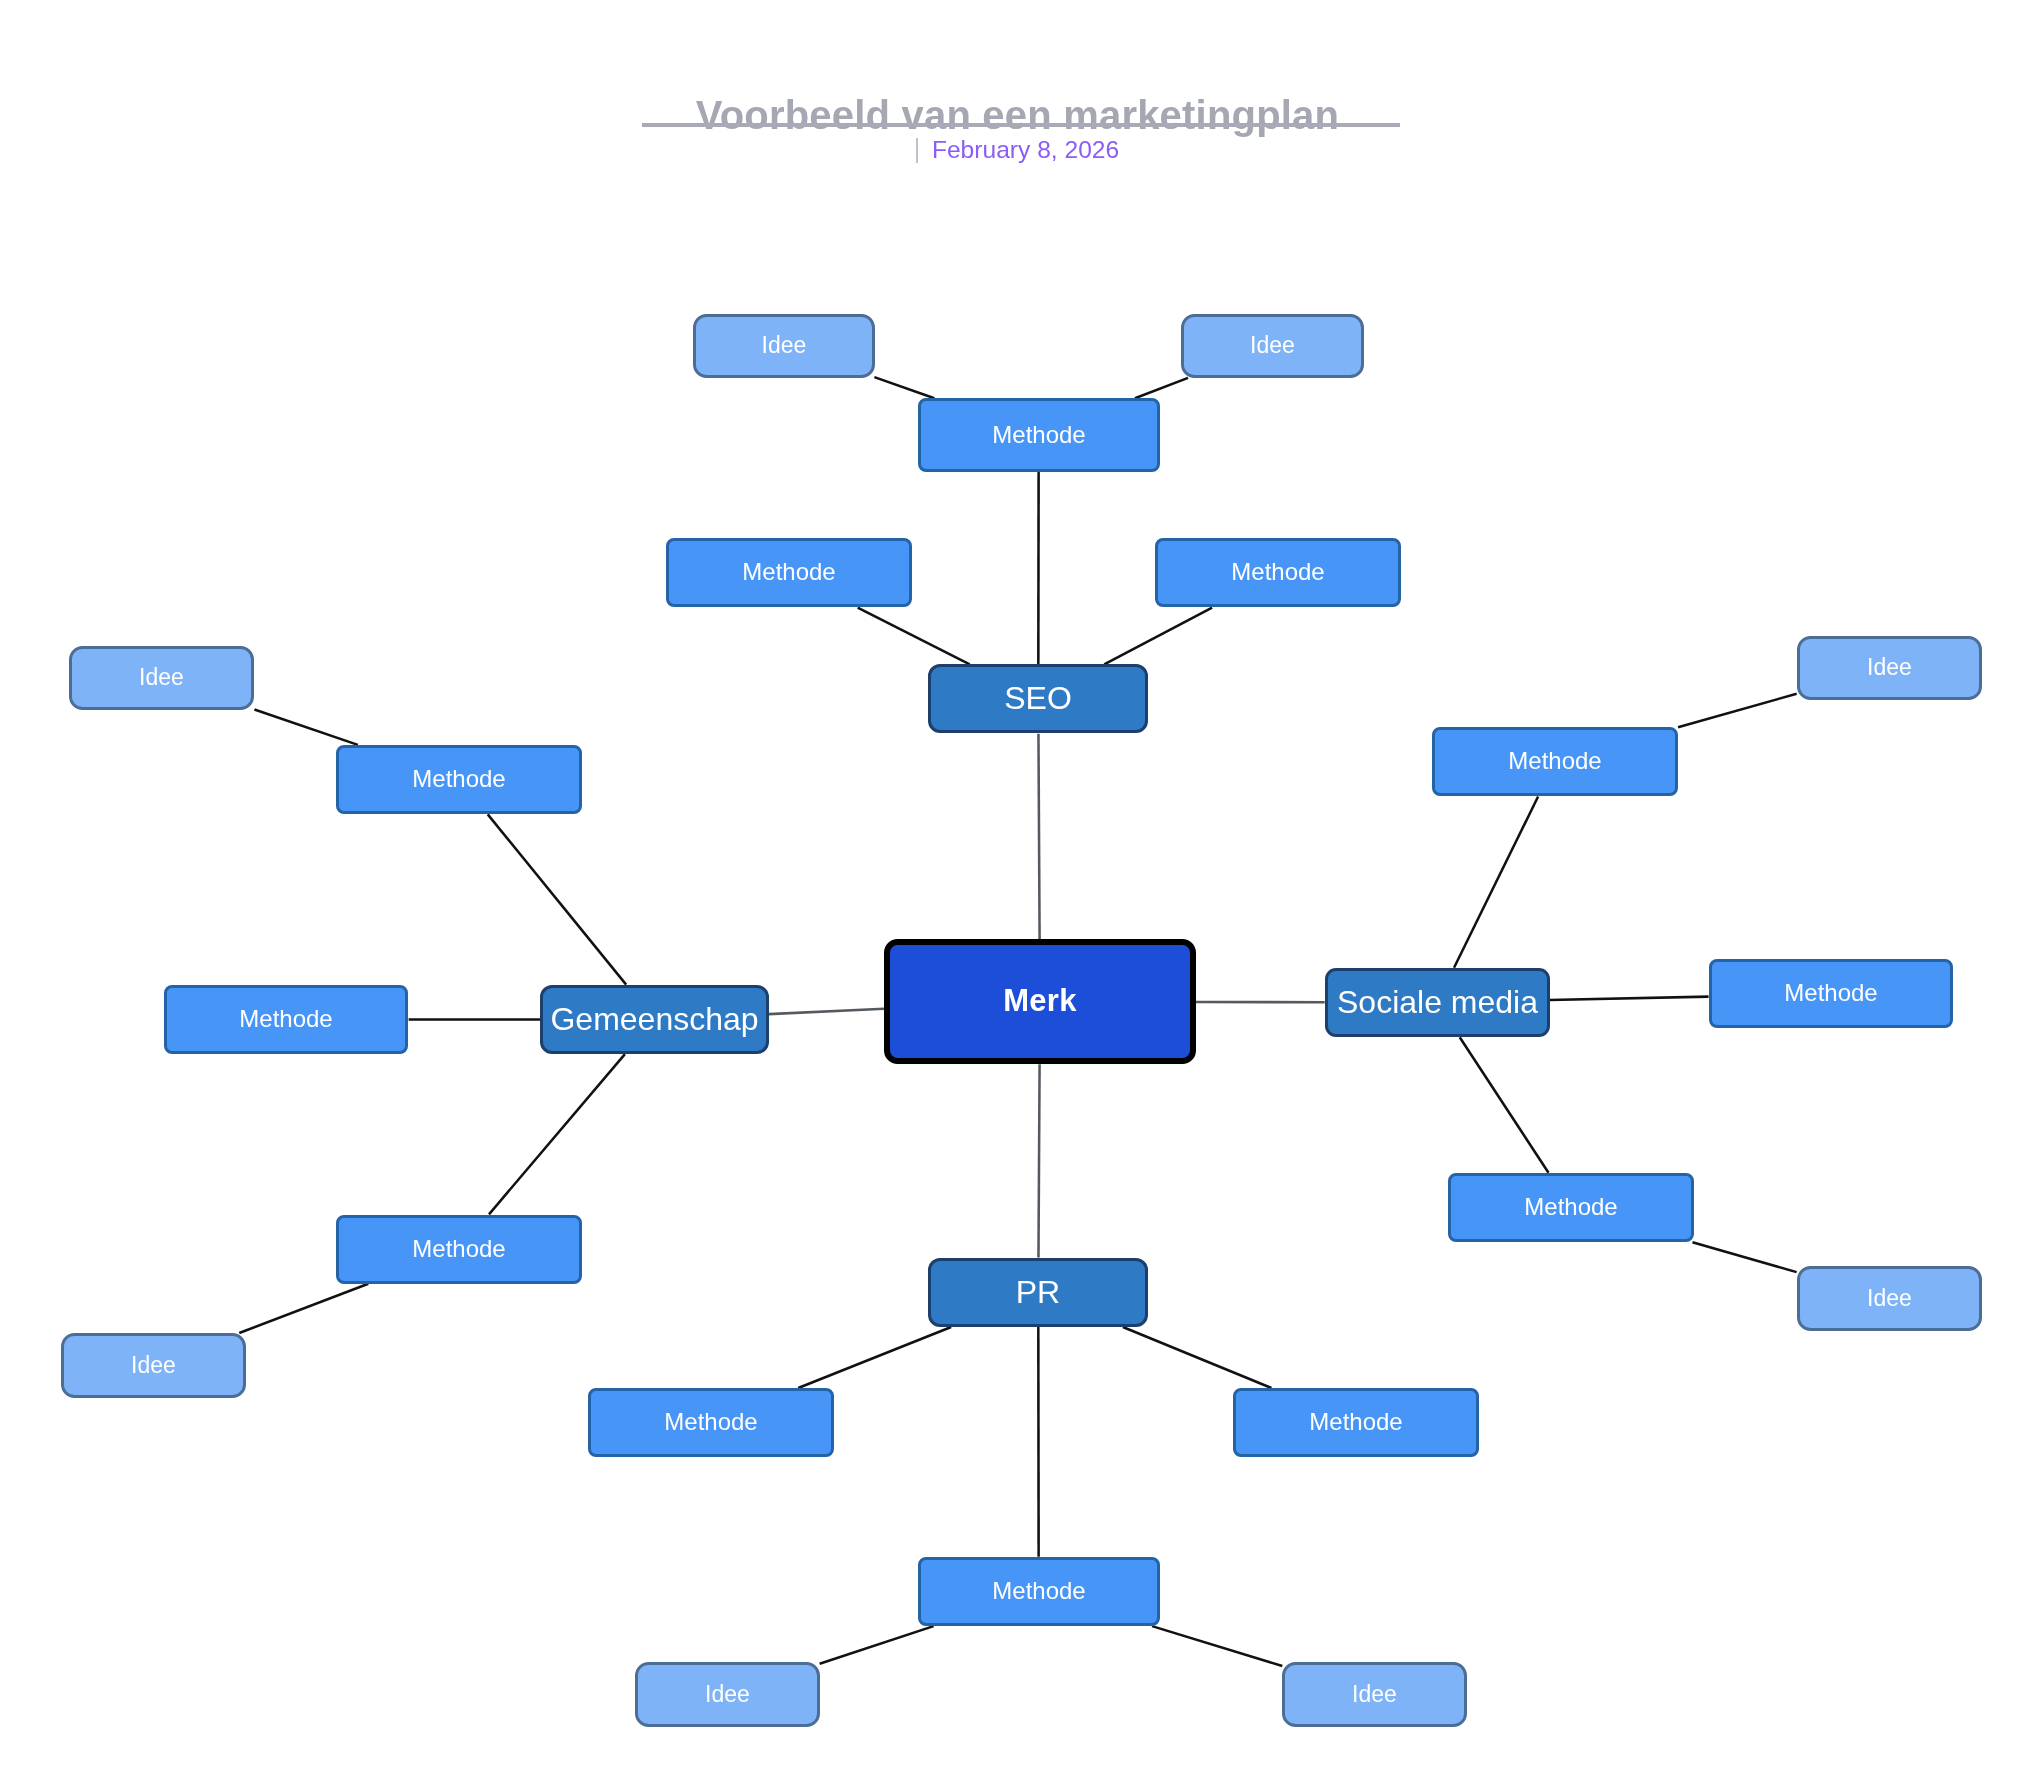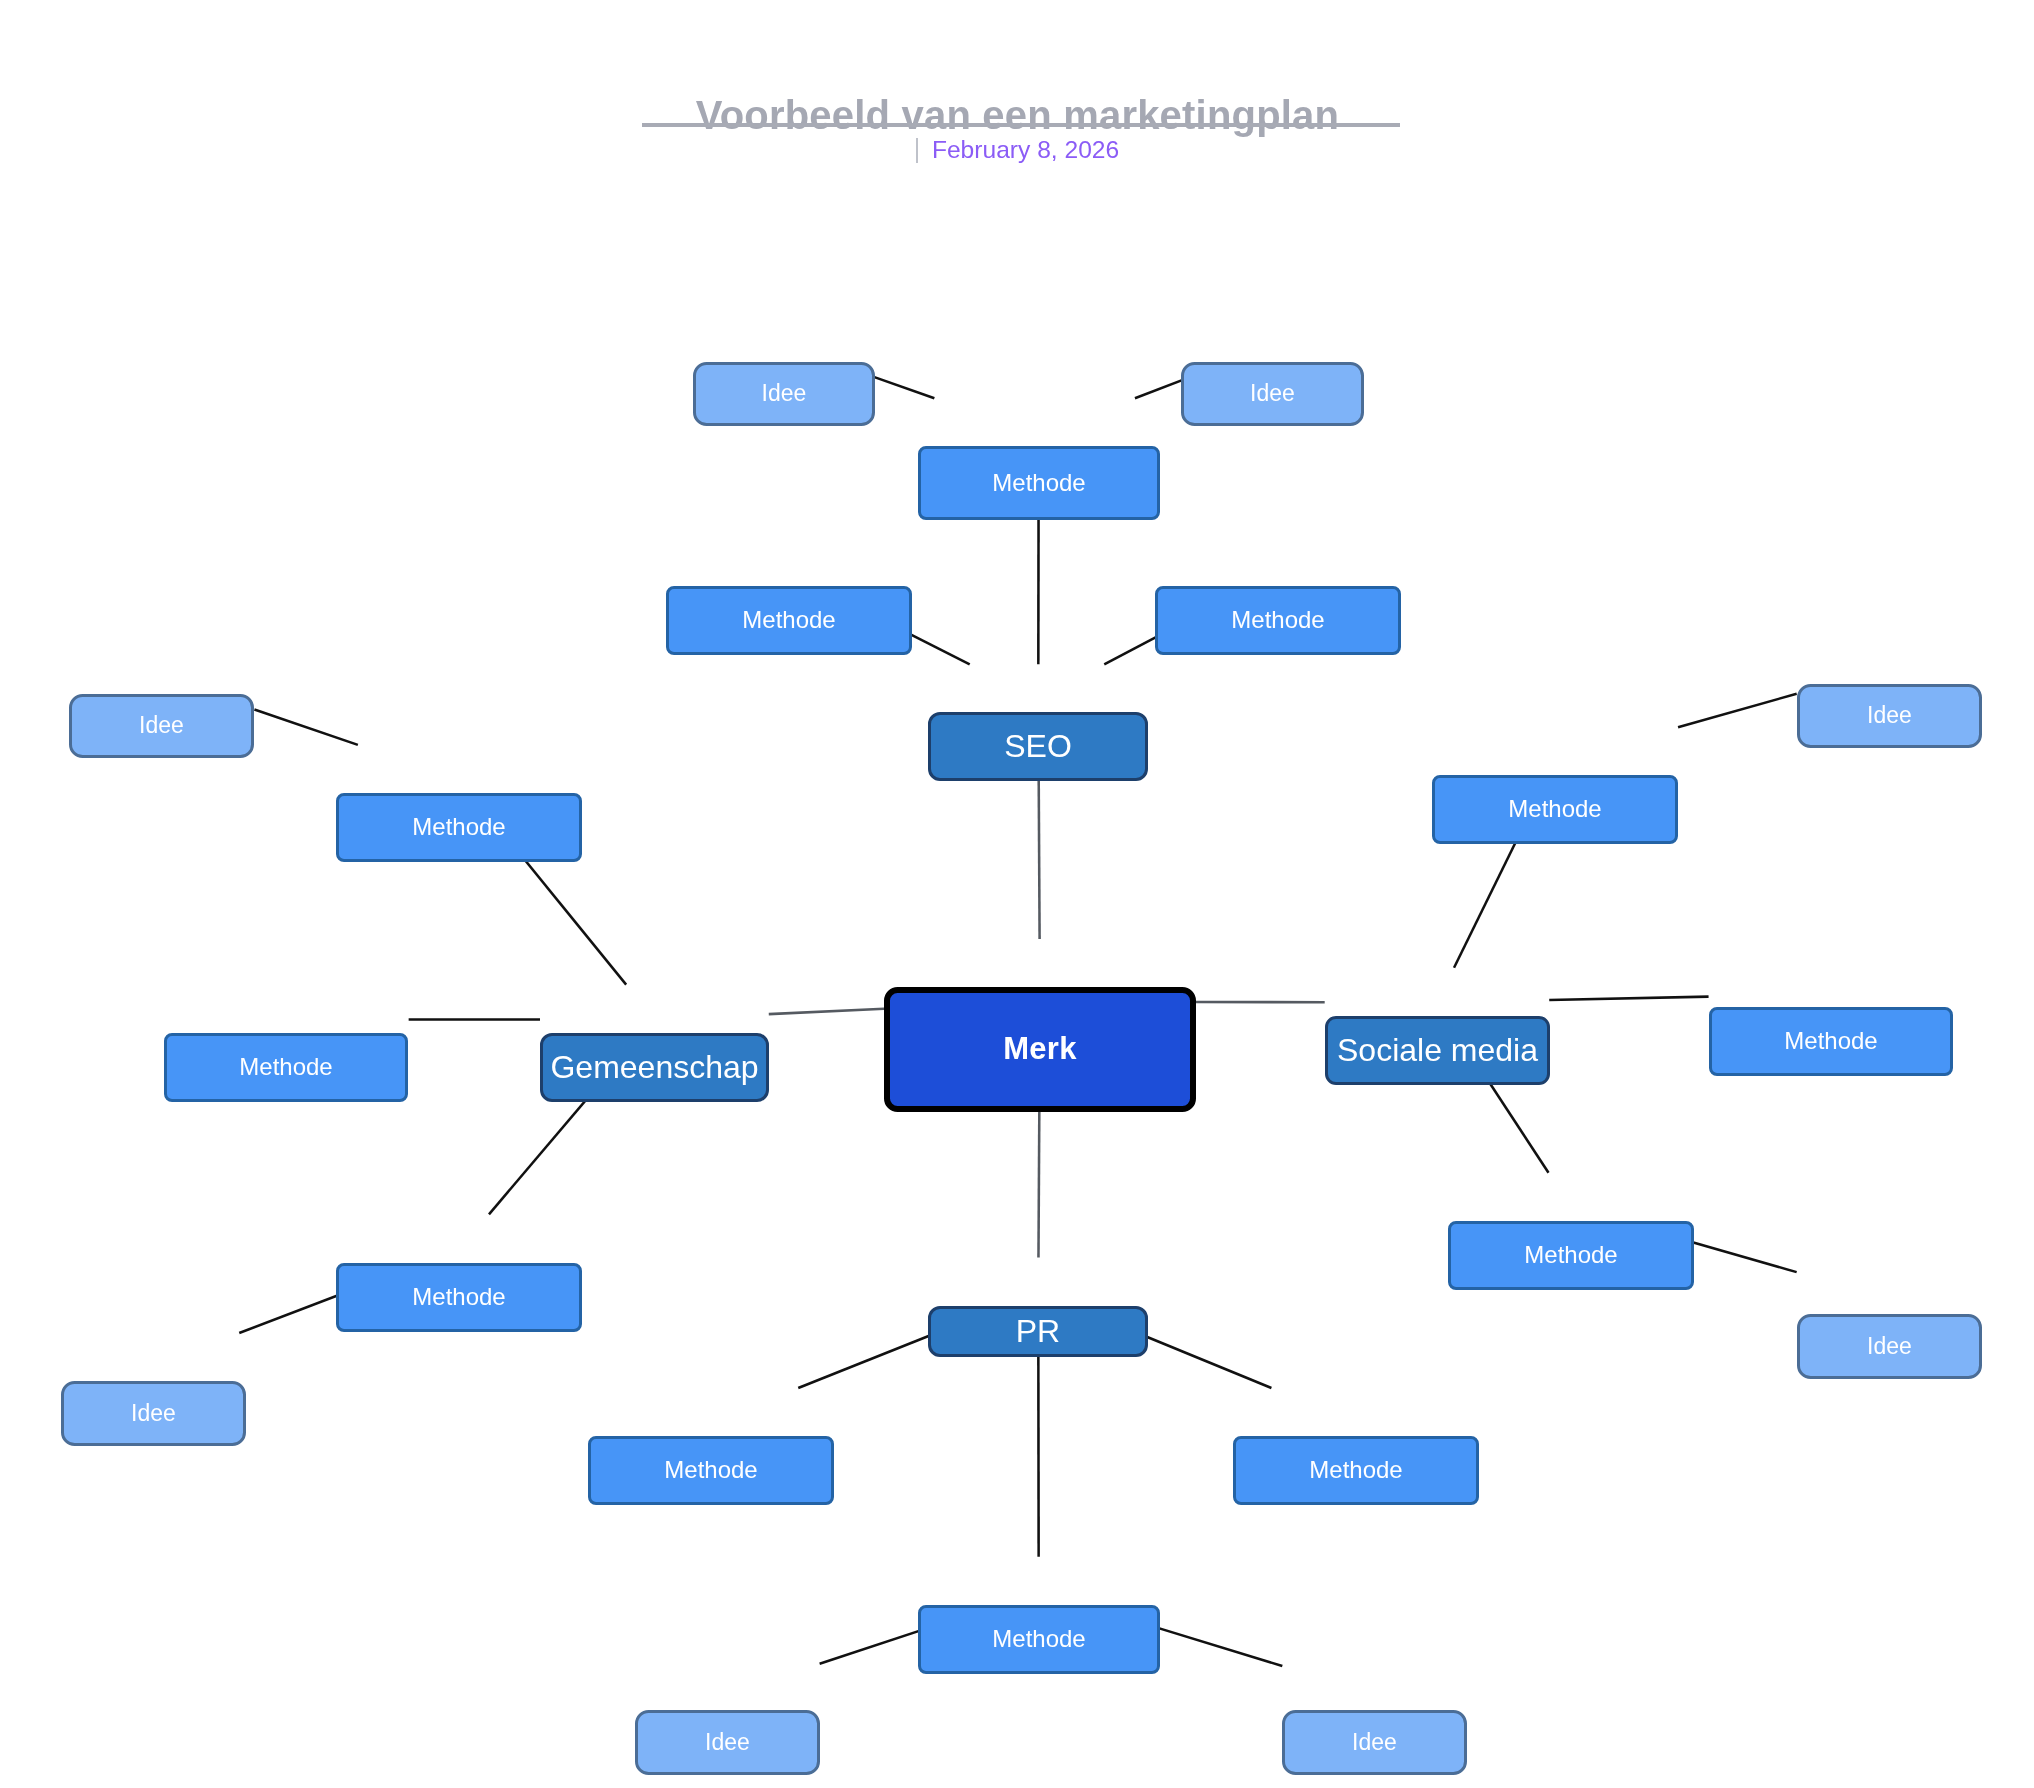--- a/index.html
+++ b/index.html
@@ -81,21 +81,20 @@
   .node {
     position: absolute;
     box-sizing: border-box;
     display: flex;
     align-items: center;
     justify-content: center;
     color: #ffffff;
     text-align: center;
     line-height: 1.1;
     white-space: nowrap;
-    margin-top: 48px;
   }
 
   .node-root {
     background: #1d4ed8;
     border: 6px solid #000000;
     border-radius: 13.6px;
     font-size: 31px;
     font-weight: bold;
     letter-spacing: 0.3px;
   }
@@ -210,21 +209,21 @@
     </div>
     <div class="node node-method" style="left: 1709px; top: 959px; width: 244px; height: 69px;">
       <span>Methode</span>
     </div>
     <div class="node node-method" style="left: 1448px; top: 1173px; width: 246px; height: 69px;">
       <span>Methode</span>
     </div>
     <div class="node node-idea" style="left: 1797px; top: 1266px; width: 185px; height: 65px;">
       <span>Idee</span>
     </div>
-    <div class="node node-branch" style="left: 928px; top: 1258px; width: 220px; height: 51px;">
+    <div class="node node-branch" style="left: 928px; top: 1258px; width: 220px; height: 69px;">
       <span>PR</span>
     </div>
     <div class="node node-method" style="left: 588px; top: 1388px; width: 246px; height: 69px;">
       <span>Methode</span>
     </div>
     <div class="node node-method" style="left: 1233px; top: 1388px; width: 246px; height: 69px;">
       <span>Methode</span>
     </div>
     <div class="node node-method" style="left: 918px; top: 1557px; width: 242px; height: 69px;">
       <span>Methode</span>

